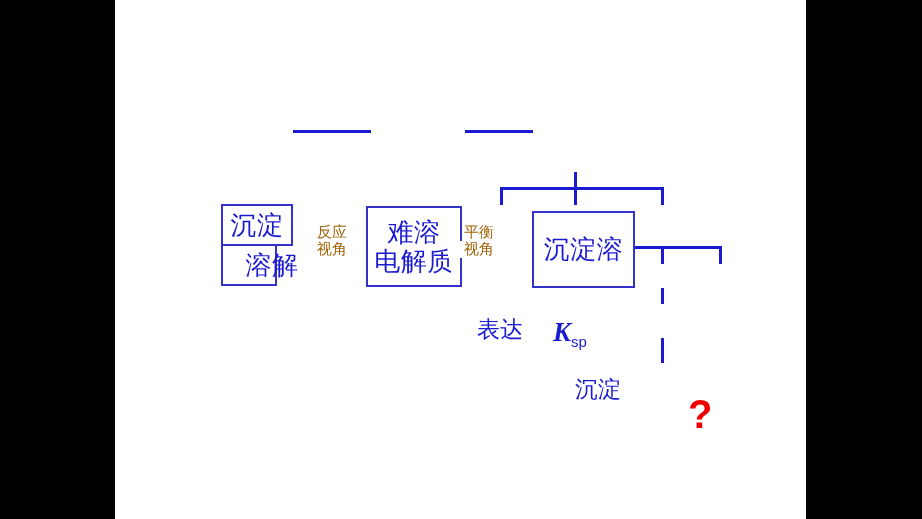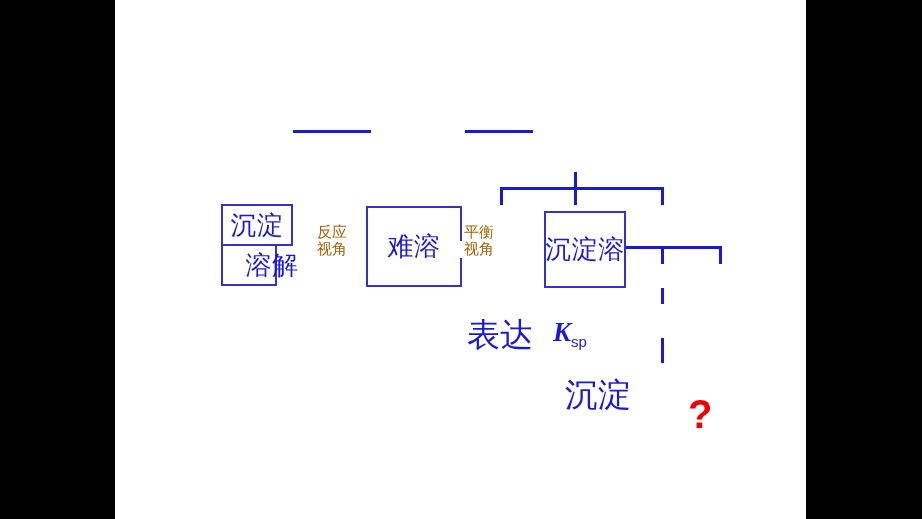--- a/index.html
+++ b/index.html
@@ -69,21 +69,21 @@
   .edge-label .ln {
     display: block;
     background: #ffffff;
     padding: 0 1px;
   }
   .edge-label .ln.top { background: transparent; }
 
   .leaf-label {
     position: absolute;
     color: #1a1ad0;
-    font-size: 33px;
+    font-size: 23px;
     line-height: 1.12;
     text-align: center;
     white-space: nowrap;
     z-index: 4;
   }
   .leaf-label .ln { display: block; }
 
   .ksp {
     position: absolute;
     color: #1a1ad0;
@@ -151,23 +151,24 @@
     <div class="node-box" style="left:106px;top:204px;width:72px;height:42px;">
       <span class="ln">沉淀</span>
     </div>
 
     <div class="node-box" style="left:106px;top:244px;width:56px;height:42px;padding-left:46px;">
       <span class="ln">溶解</span>
     </div>
 
     <div class="node-box" style="left:251px;top:206px;width:96px;height:81px;">
       <span class="ln">难溶</span>
+      <span class="ln">电解质</span>
     </div>
 
-    <div class="node-box" style="left:429px;top:211px;width:82px;height:77px;align-items:center;">
+    <div class="node-box" style="left:417px;top:211px;width:103px;height:77px;align-items:center;">
       <span class="ln">沉淀溶</span>
     </div>
 
     <div class="edge-label" style="left:186px;top:224px;width:62px;">
       <span class="ln top">反应</span>
       <span class="ln">视角</span>
     </div>
 
     <div class="edge-label" style="left:333px;top:224px;width:62px;">
       <span class="ln top">平衡</span>

